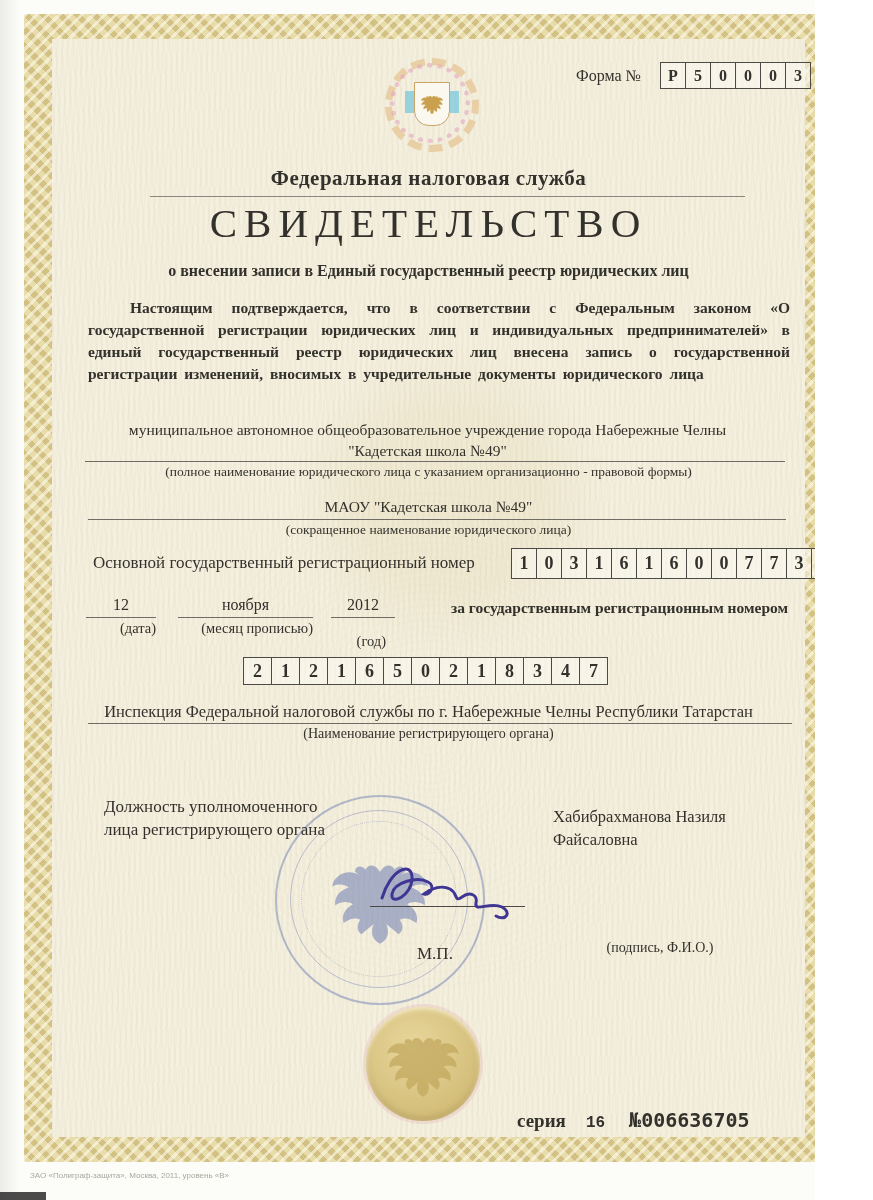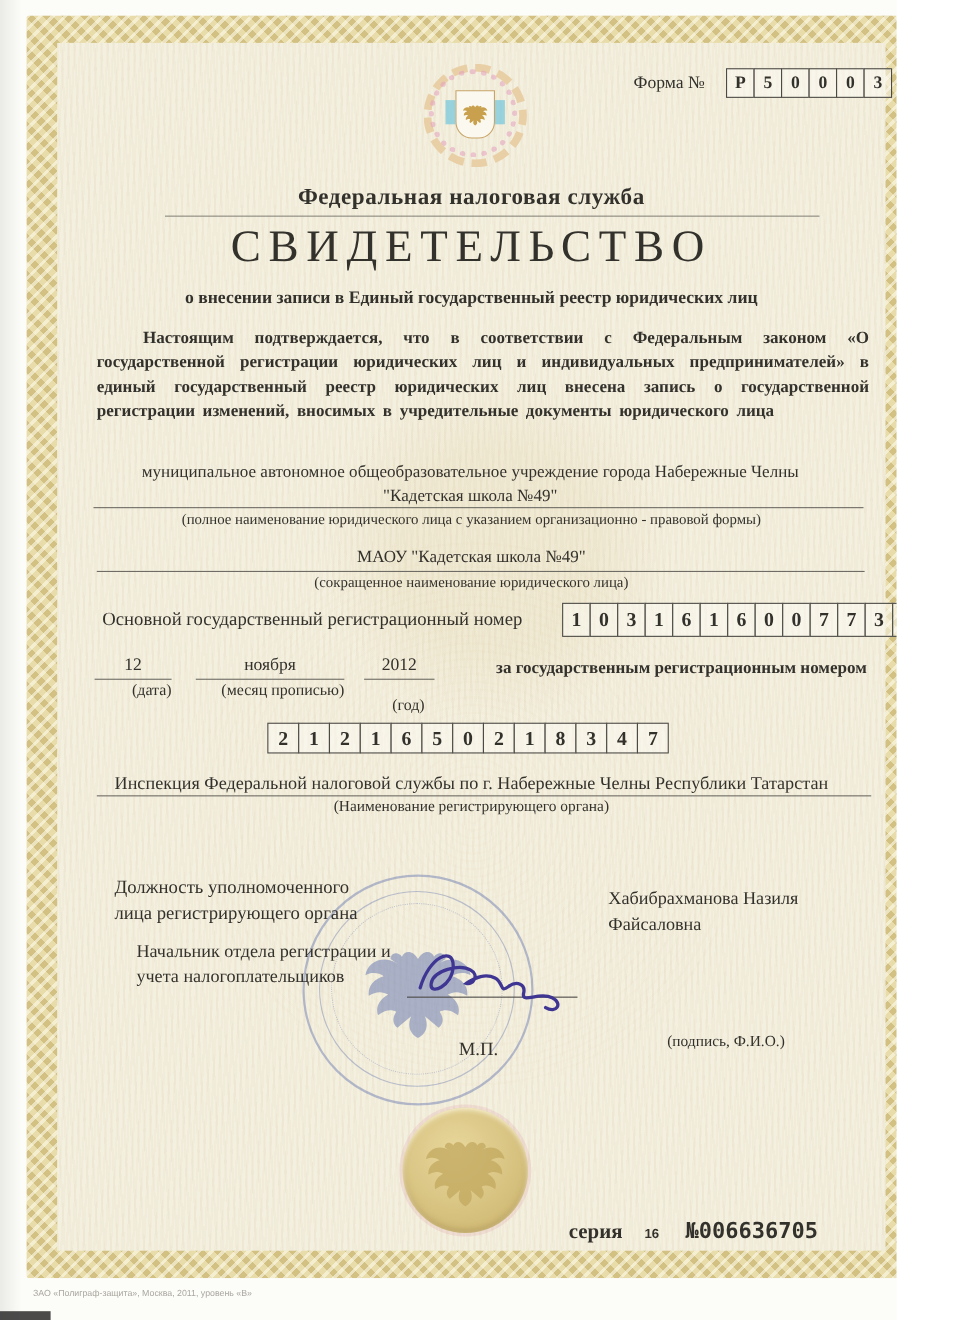--- a/index.html
+++ b/index.html
@@ -71,21 +71,21 @@
   .stamp-inner2{position:absolute;left:24px;top:24px;width:154px;height:154px;border-radius:50%;
          border:1px dotted rgba(98,115,176,.35);}
   
   .seal{left:366px;top:1007px;width:114px;height:114px;border-radius:50%;
         background:radial-gradient(circle at 42% 35%, #e8d79c, #d3bd79 70%, #cbb26c);
         box-shadow:0 0 0 3px rgba(226,168,176,.28), inset 0 2px 5px rgba(255,250,225,.8), inset 0 -3px 6px rgba(140,115,60,.35);
         display:flex;align-items:center;justify-content:center;z-index:3;}
   
   .series{left:517px;top:1070px;display:flex;align-items:baseline;z-index:4;}
   .series-label{font-size:19px;font-weight:bold;}
-  .series-num{font-family:Liberation Sans, sans-serif;font-size:12px;font-weight:bold;margin-left:20px;margin-top:44px;}
+  .series-num{font-family:Liberation Mono, monospace;font-size:16px;font-weight:bold;margin-left:20px;margin-top:44px;}
   .series-number{font-family:"DejaVu Sans Mono", monospace;font-size:20px;font-weight:bold;margin-left:24px;}
   .footer-print{left:30px;top:1171px;font-family:"Liberation Sans", sans-serif;font-size:8px;color:#a9a79e;z-index:4;}
   .corner-strip{position:absolute;left:0;top:1192px;width:46px;height:8px;background:#2c2c2c;opacity:.85;z-index:6;}
   .form-label{left:576px;top:67px;font-size:16px;}
 </style>
 </head>
 <body>
 
 <div class="screen">
   <div class="frame">
@@ -179,24 +179,20 @@
   </div>
 
   <div class="abs center" style="left:56px;top:702px;width:745px;font-size:16.5px;">Инспекция Федеральной налоговой службы по г. Набережные Челны Республики Татарстан</div>
   <div class="hline" style="left:88px;top:723px;width:704px;"></div>
   <div class="abs center" style="left:56px;top:726px;width:745px;font-size:14px;">(Наименование регистрирующего органа)</div>
 
   <div class="abs pos-label">
     <div>Должность уполномоченного</div>
     <div>лица регистрирующего органа</div>
   </div>
-  <div class="abs pos-value">
-    <div>Начальник отдела регистрации и</div>
-    <div>учета налогоплательщиков</div>
-  </div>
 
   <div class="abs stamp">
     <div class="stamp-inner"></div>
     <div class="stamp-inner2"></div>
     <svg width="104" height="94" viewBox="0 0 100 90" style="opacity:.5">
       <path fill="#6273b0" d="M50,18 C46,10 38,10 36,16 C33,11 26,12 26,18 L32,22 C20,14 6,20 4,32 C10,29 16,30 20,33 C10,36 6,43 7,50 C13,46 19,46 24,49 C15,54 13,61 15,67 C22,62 27,62 31,64 C27,70 28,75 32,78 L44,68 C40,78 44,84 50,87 C56,84 60,78 56,68 L68,78 C72,75 73,70 69,64 C73,62 78,62 85,67 C87,61 85,54 76,49 C81,46 87,46 93,50 C94,43 90,36 80,33 C84,30 90,29 96,32 C94,20 80,14 68,22 L74,18 C74,12 67,11 64,16 C62,10 54,10 50,18 Z"></path>
     </svg>
   </div>
 
   <svg class="abs" style="left:372px;top:852px;z-index:4;" width="160" height="72" viewBox="0 0 160 72">

